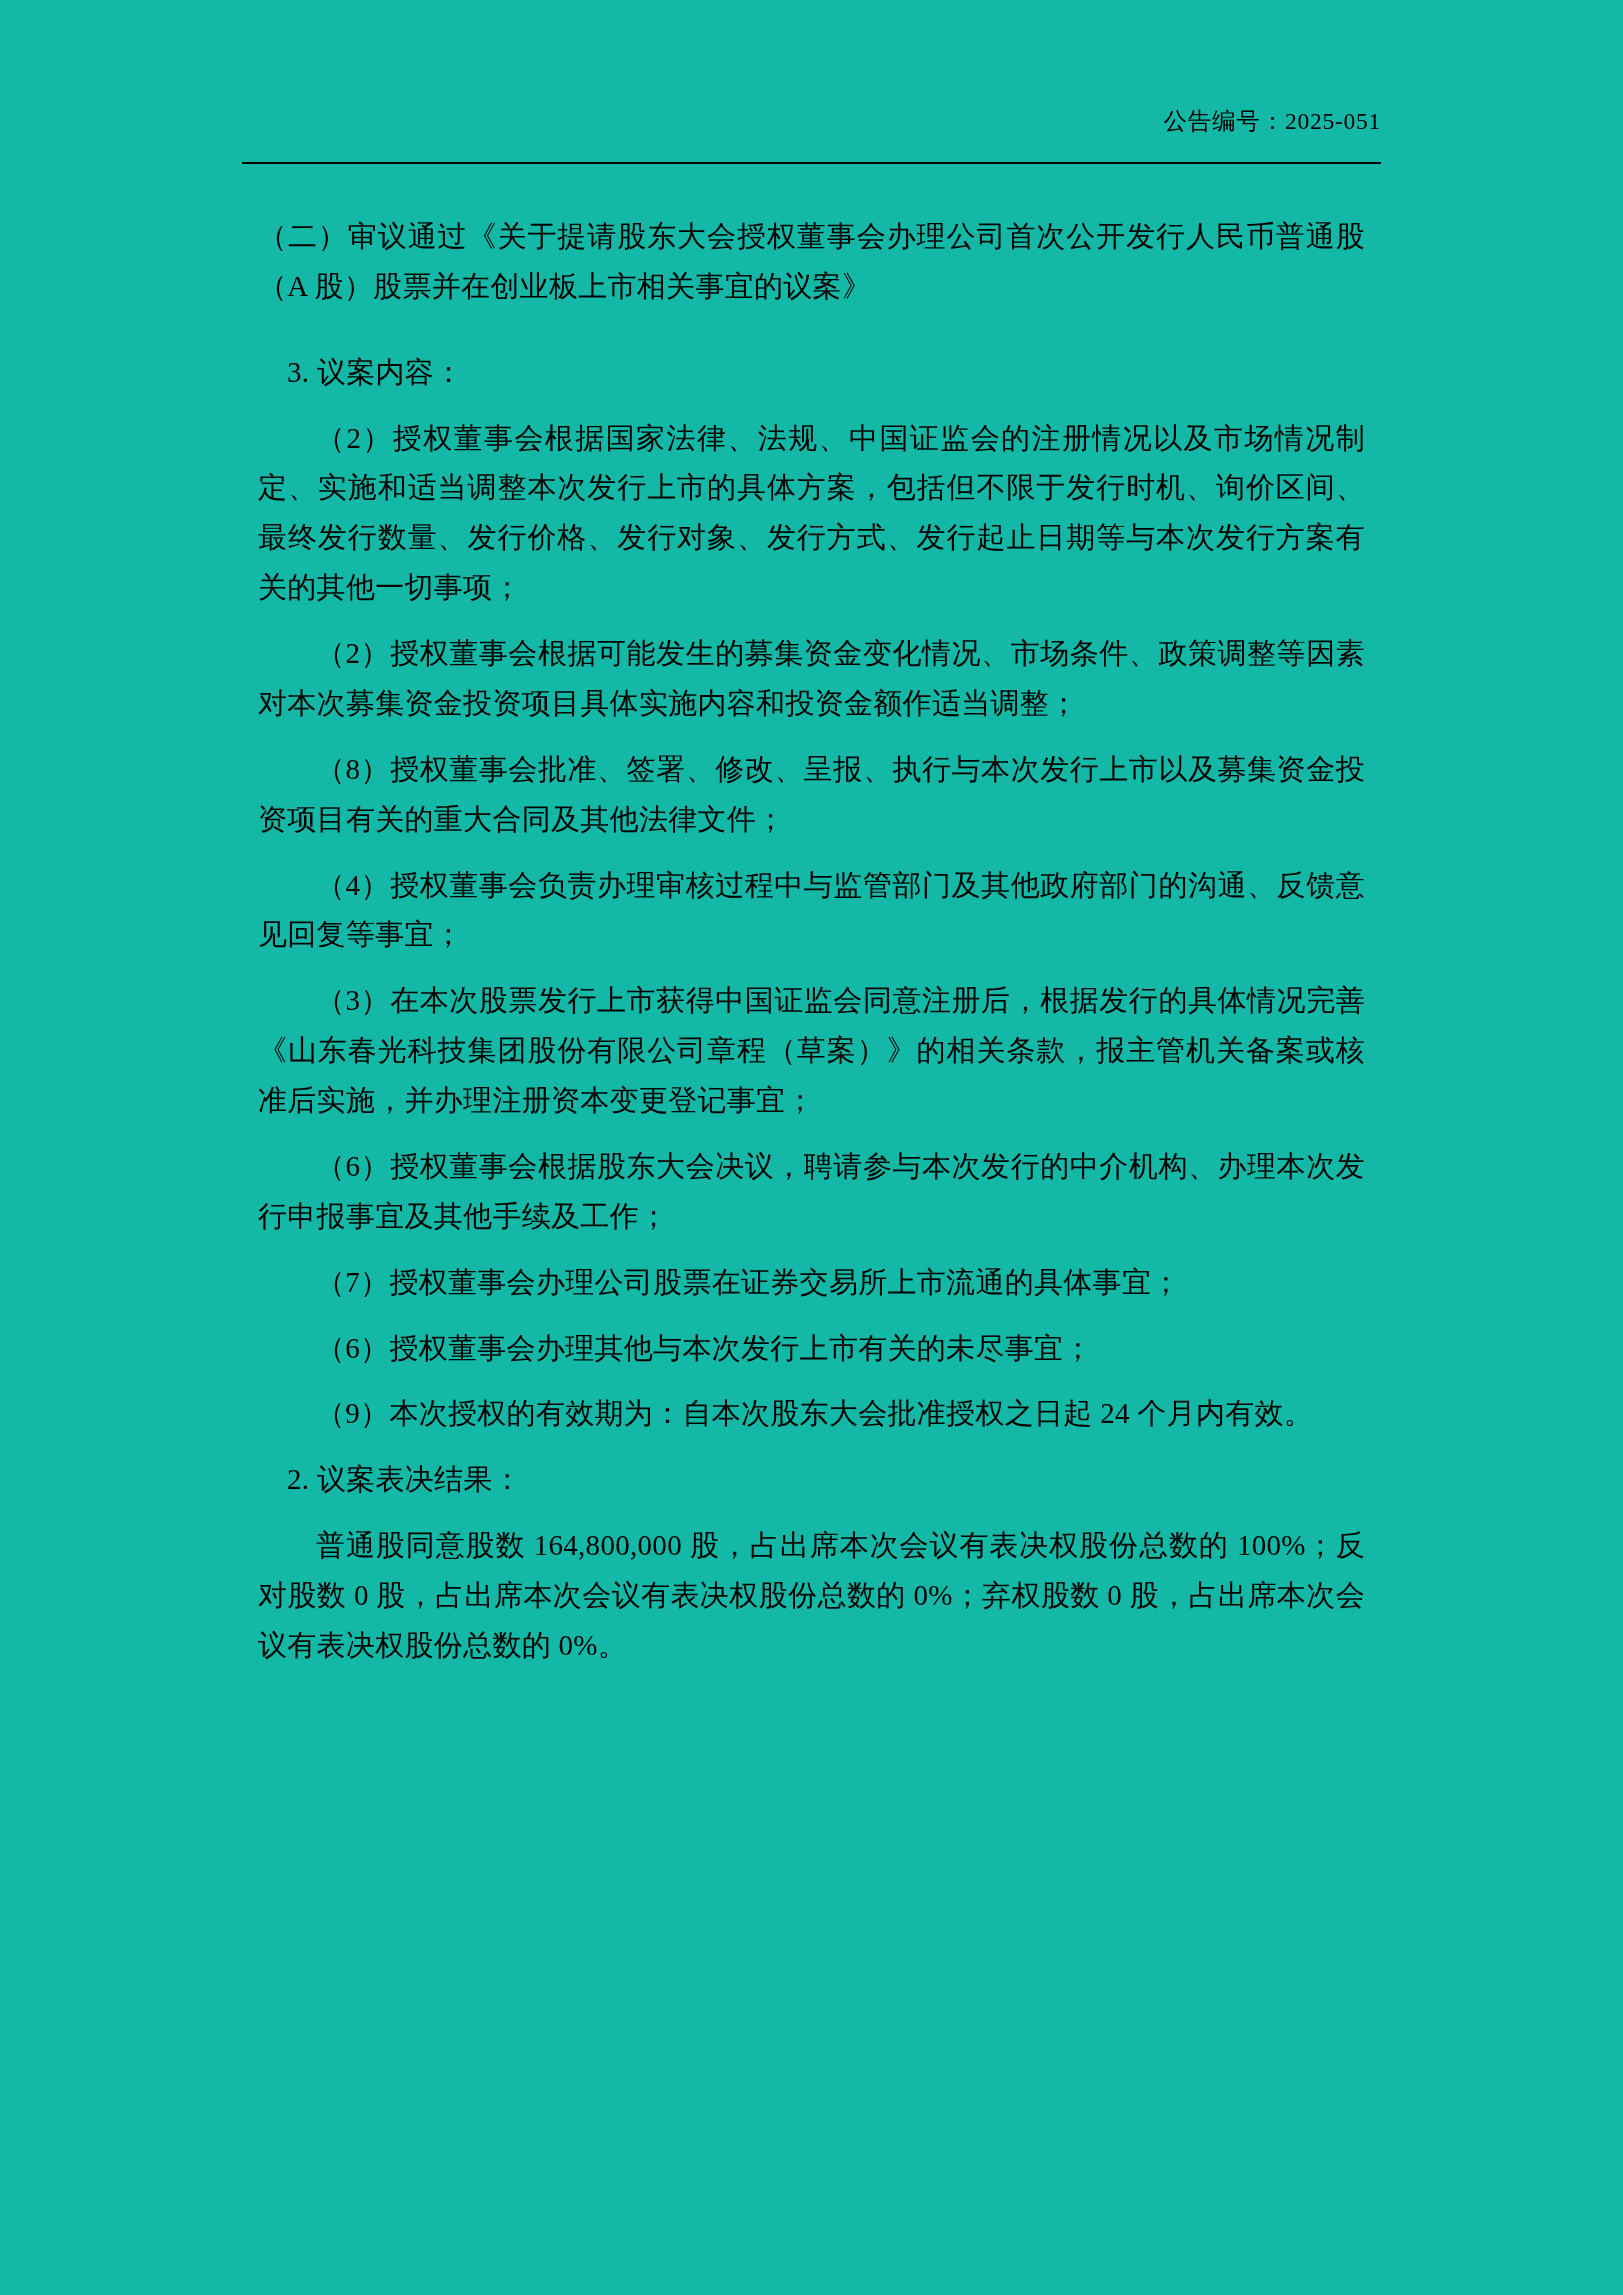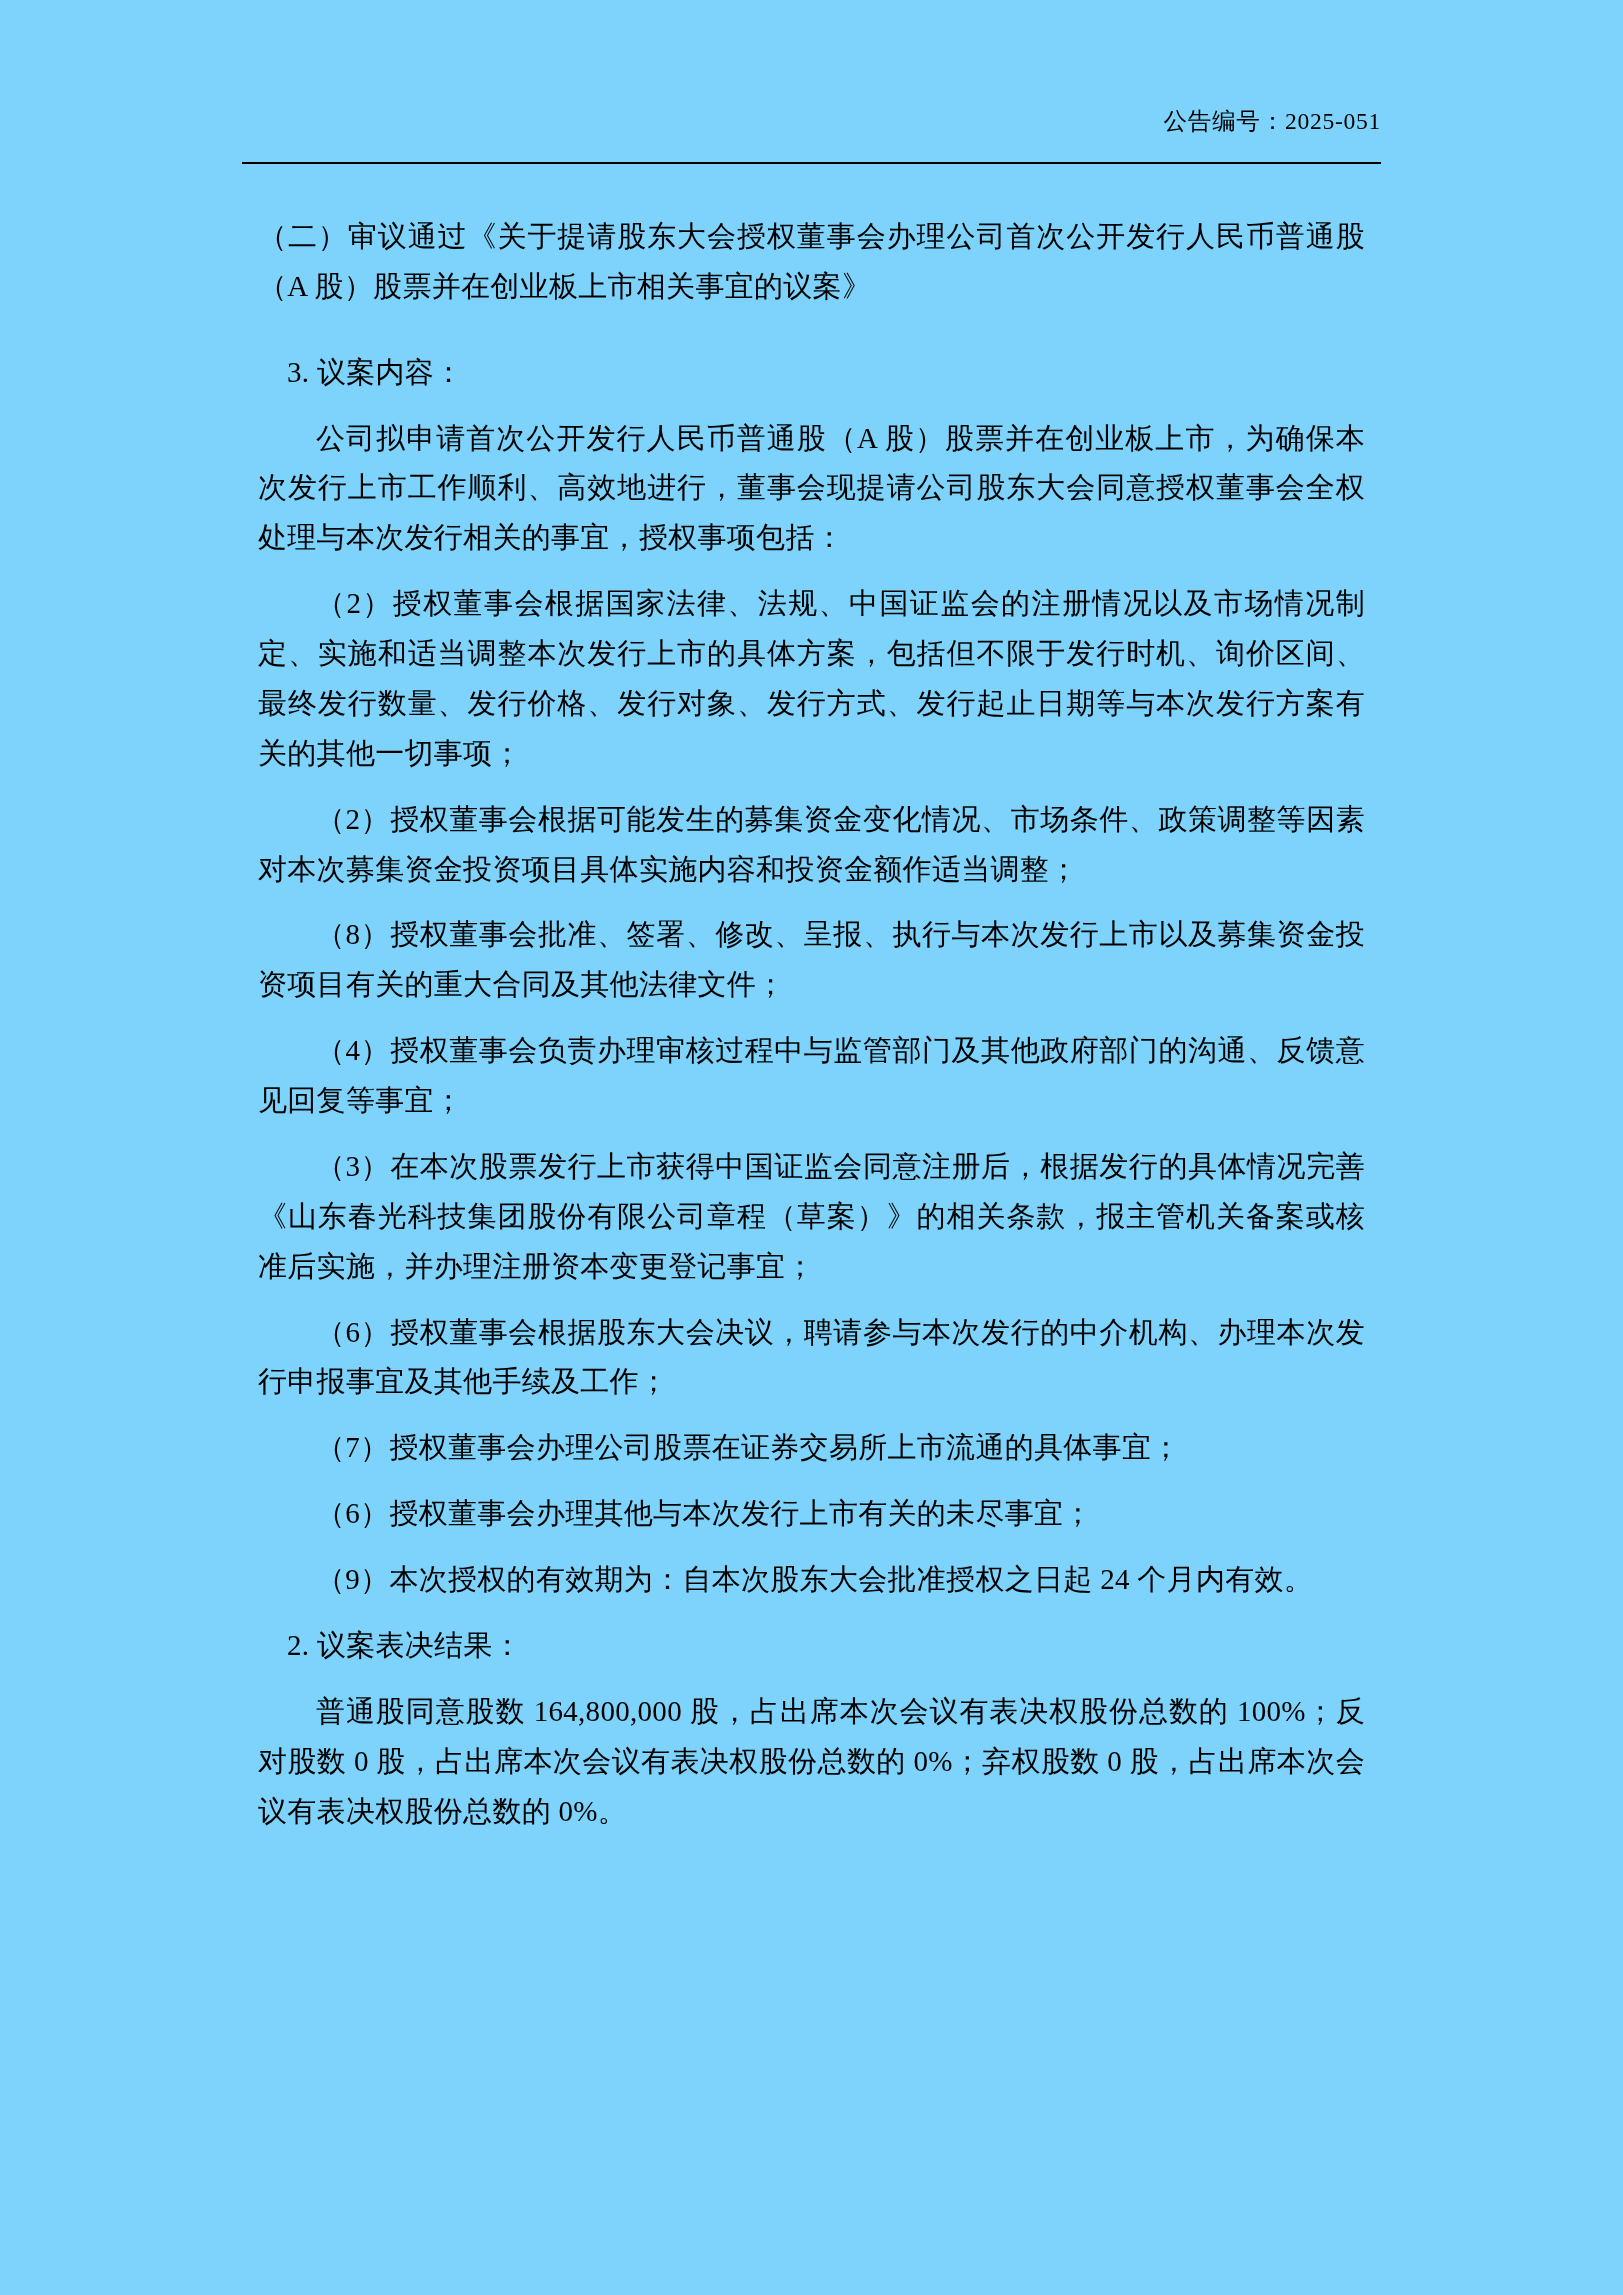--- a/index.html
+++ b/index.html
@@ -8,21 +8,21 @@
     background: #ffffff;
   }
   body {
     font-family: "Liberation Serif", "DejaVu Serif", serif;
     color: #000000;
   }
   .page {
     width: 1623px;
     height: 2295px;
     position: relative;
-    background: #7dd3fc;
+    background: #14b8a6;
     box-sizing: border-box;
     padding: 16px;
     overflow: hidden;
   }
   .header {
     position: absolute;
     top: 105px;
     left: 242px;
     right: 242px;
     text-align: right;
@@ -70,21 +70,20 @@
   <div class="header">
     <span>公告编号：2025-051</span>
   </div>
   <div class="header-rule"></div>
 
   <div class="content">
 
     <p class="indent1 heading">（二）审议通过《关于提请股东大会授权董事会办理公司首次公开发行人民币普通股（A 股）股票并在创业板上市相关事宜的议案》</p>
     <div class="spacer-sm"></div>
     <p class="indent1">3. 议案内容：</p>
-    <p class="indent2">公司拟申请首次公开发行人民币普通股（A 股）股票并在创业板上市，为确保本次发行上市工作顺利、高效地进行，董事会现提请公司股东大会同意授权董事会全权处理与本次发行相关的事宜，授权事项包括：</p>
     <p class="indent2">（2）授权董事会根据国家法律、法规、中国证监会的注册情况以及市场情况制定、实施和适当调整本次发行上市的具体方案，包括但不限于发行时机、询价区间、最终发行数量、发行价格、发行对象、发行方式、发行起止日期等与本次发行方案有关的其他一切事项；</p>
     <p class="indent2">（2）授权董事会根据可能发生的募集资金变化情况、市场条件、政策调整等因素对本次募集资金投资项目具体实施内容和投资金额作适当调整；</p>
     <p class="indent2">（8）授权董事会批准、签署、修改、呈报、执行与本次发行上市以及募集资金投资项目有关的重大合同及其他法律文件；</p>
     <p class="indent2">（4）授权董事会负责办理审核过程中与监管部门及其他政府部门的沟通、反馈意见回复等事宜；</p>
     <p class="indent2">（3）在本次股票发行上市获得中国证监会同意注册后，根据发行的具体情况完善《山东春光科技集团股份有限公司章程（草案）》的相关条款，报主管机关备案或核准后实施，并办理注册资本变更登记事宜；</p>
     <p class="indent2">（6）授权董事会根据股东大会决议，聘请参与本次发行的中介机构、办理本次发行申报事宜及其他手续及工作；</p>
     <p class="indent2">（7）授权董事会办理公司股票在证券交易所上市流通的具体事宜；</p>
     <p class="indent2">（6）授权董事会办理其他与本次发行上市有关的未尽事宜；</p>
     <p class="indent2">（9）本次授权的有效期为：自本次股东大会批准授权之日起 24 个月内有效。</p>
     <p class="indent1">2. 议案表决结果：</p>

